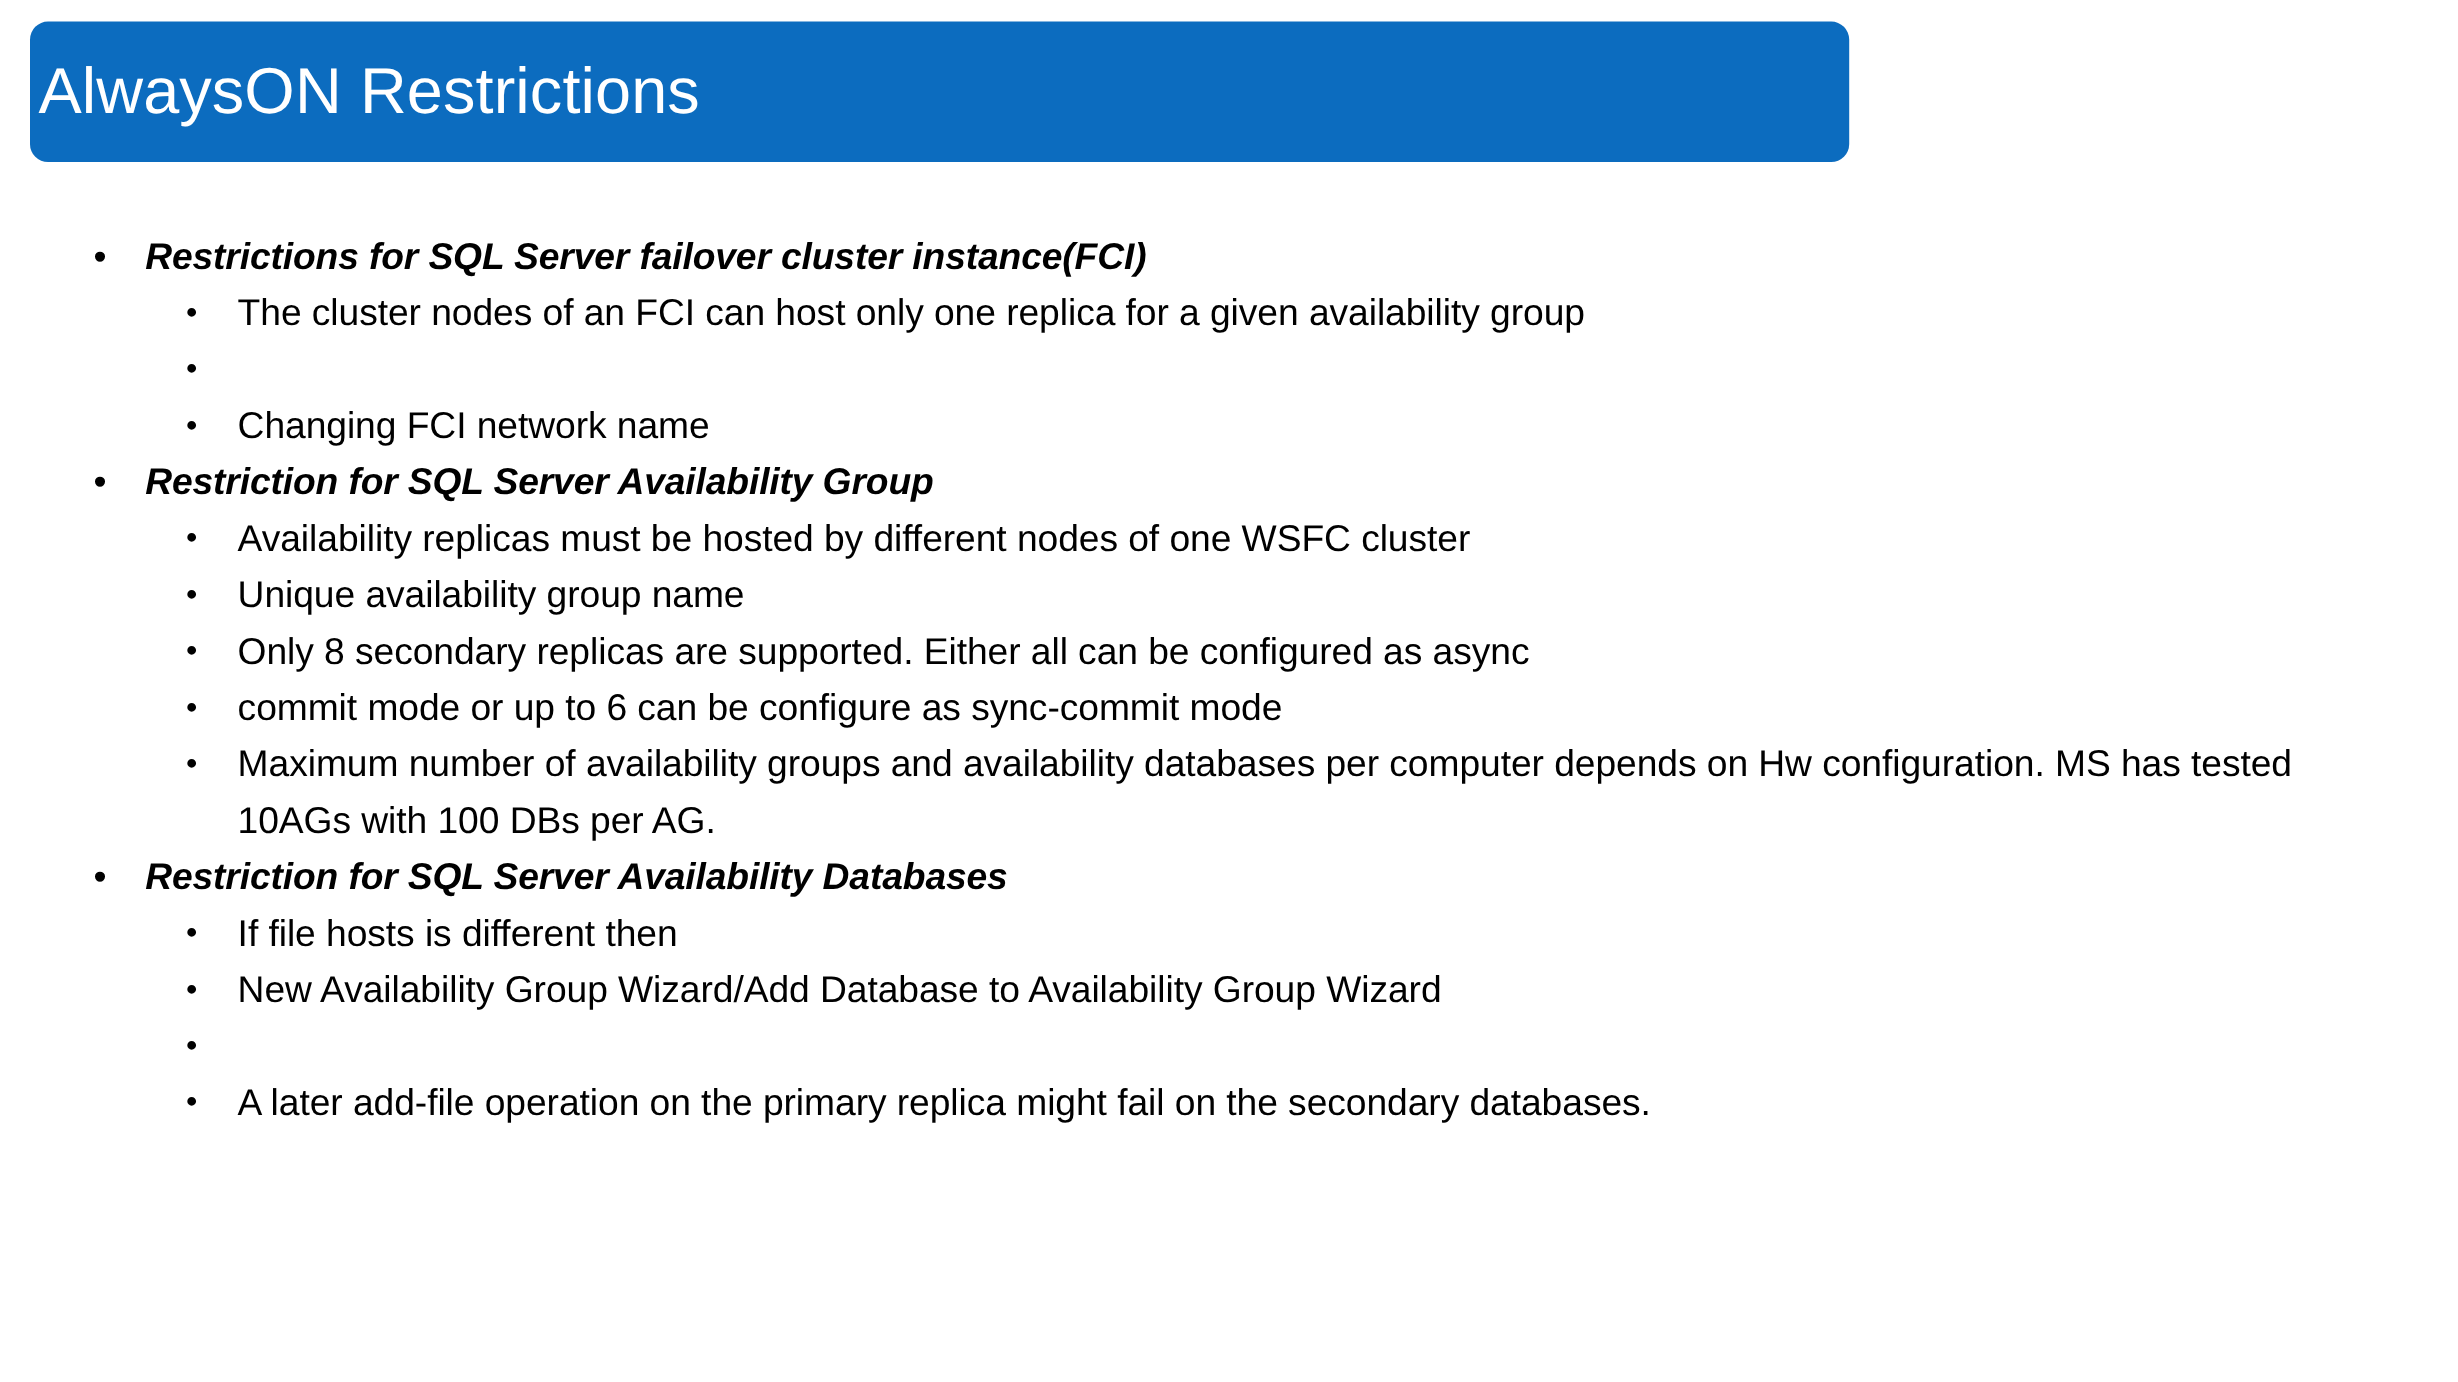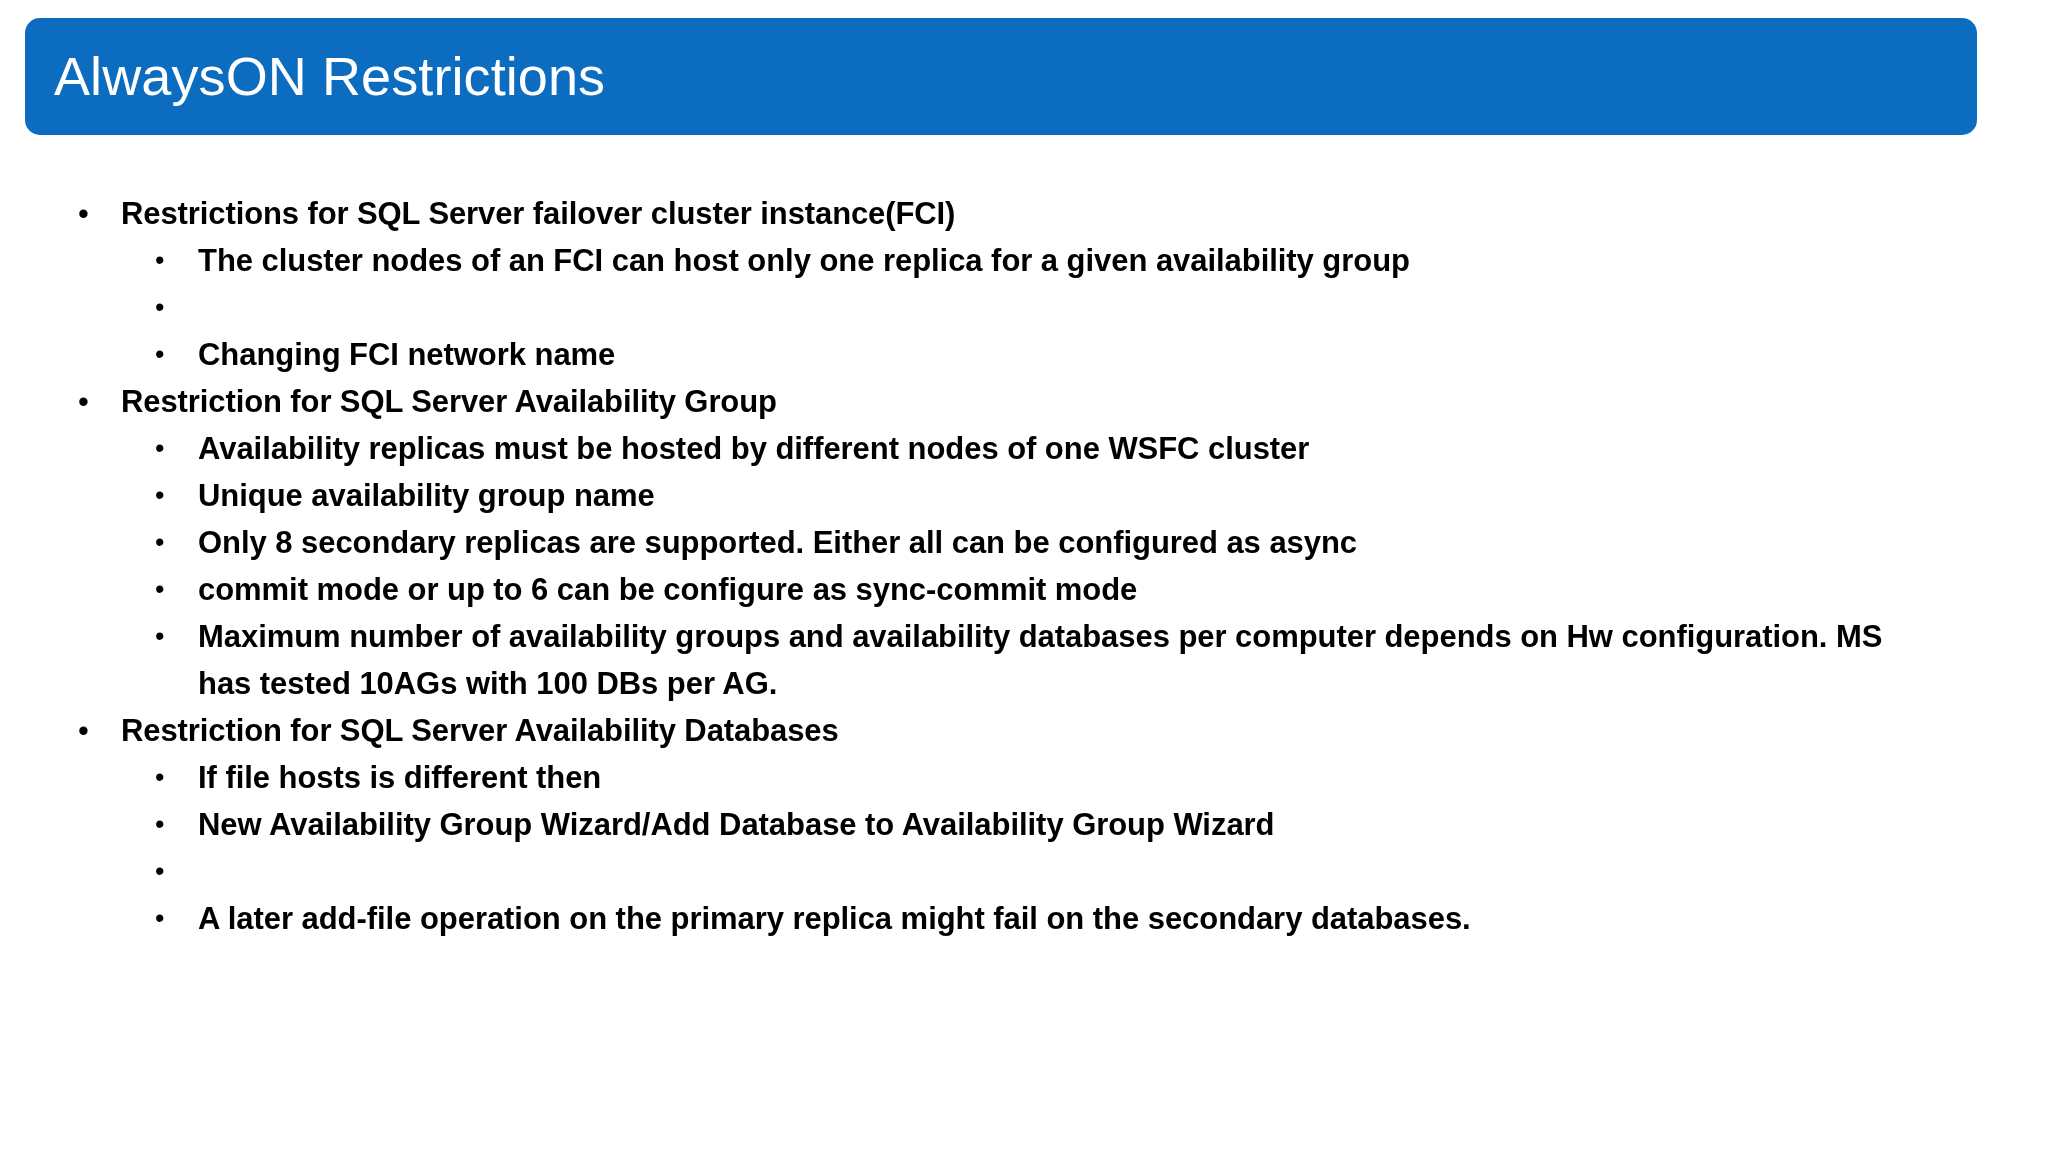--- a/index.html
+++ b/index.html
@@ -21,28 +21,28 @@
     width: 2048px;
     height: 1152px;
     background: #ffffff;
   }
 
   
   .title-banner {
     position: absolute;
     left: 25px;
     top: 18px;
-    width: 1952px;
+    width: 1516px;
     height: 117px;
     background: #0c6cbf;
     border-radius: 15px;
     display: flex;
     align-items: center;
     box-sizing: border-box;
-    padding-left: 29px;
+    padding-left: 7px;
   }
   .title-text {
     color: #ffffff;
     font-family: "Liberation Sans", sans-serif;
     font-size: 54px;
     font-weight: 400;
     line-height: 1.05;
     letter-spacing: 0.1px;
     white-space: nowrap;
   }
@@ -73,37 +73,38 @@
     flex: 0 0 43px;
     font-size: 31px;
     line-height: 47px;
     color: #000000;
   }
   .lvl1 .label {
     font-size: 31px;
     font-weight: bold;
     line-height: 47px;
     letter-spacing: -0.1px;
+    font-style: italic;
   }
 
   
   .lvl2 {
     padding-left: 155px;
     min-height: 47px;
   }
   .lvl2 .marker {
     width: 43px;
     flex: 0 0 43px;
     font-size: 27px;
     line-height: 47px;
     color: #000000;
   }
   .lvl2 .label {
     font-size: 31px;
-    font-weight: bold;
+    font-weight: normal;
     line-height: 47px;
     letter-spacing: -0.05px;
     max-width: 1790px;
   }
   .lvl2.wrap .label {
     max-width: 1720px;
   }
 
   .marker {
     text-align: left;

